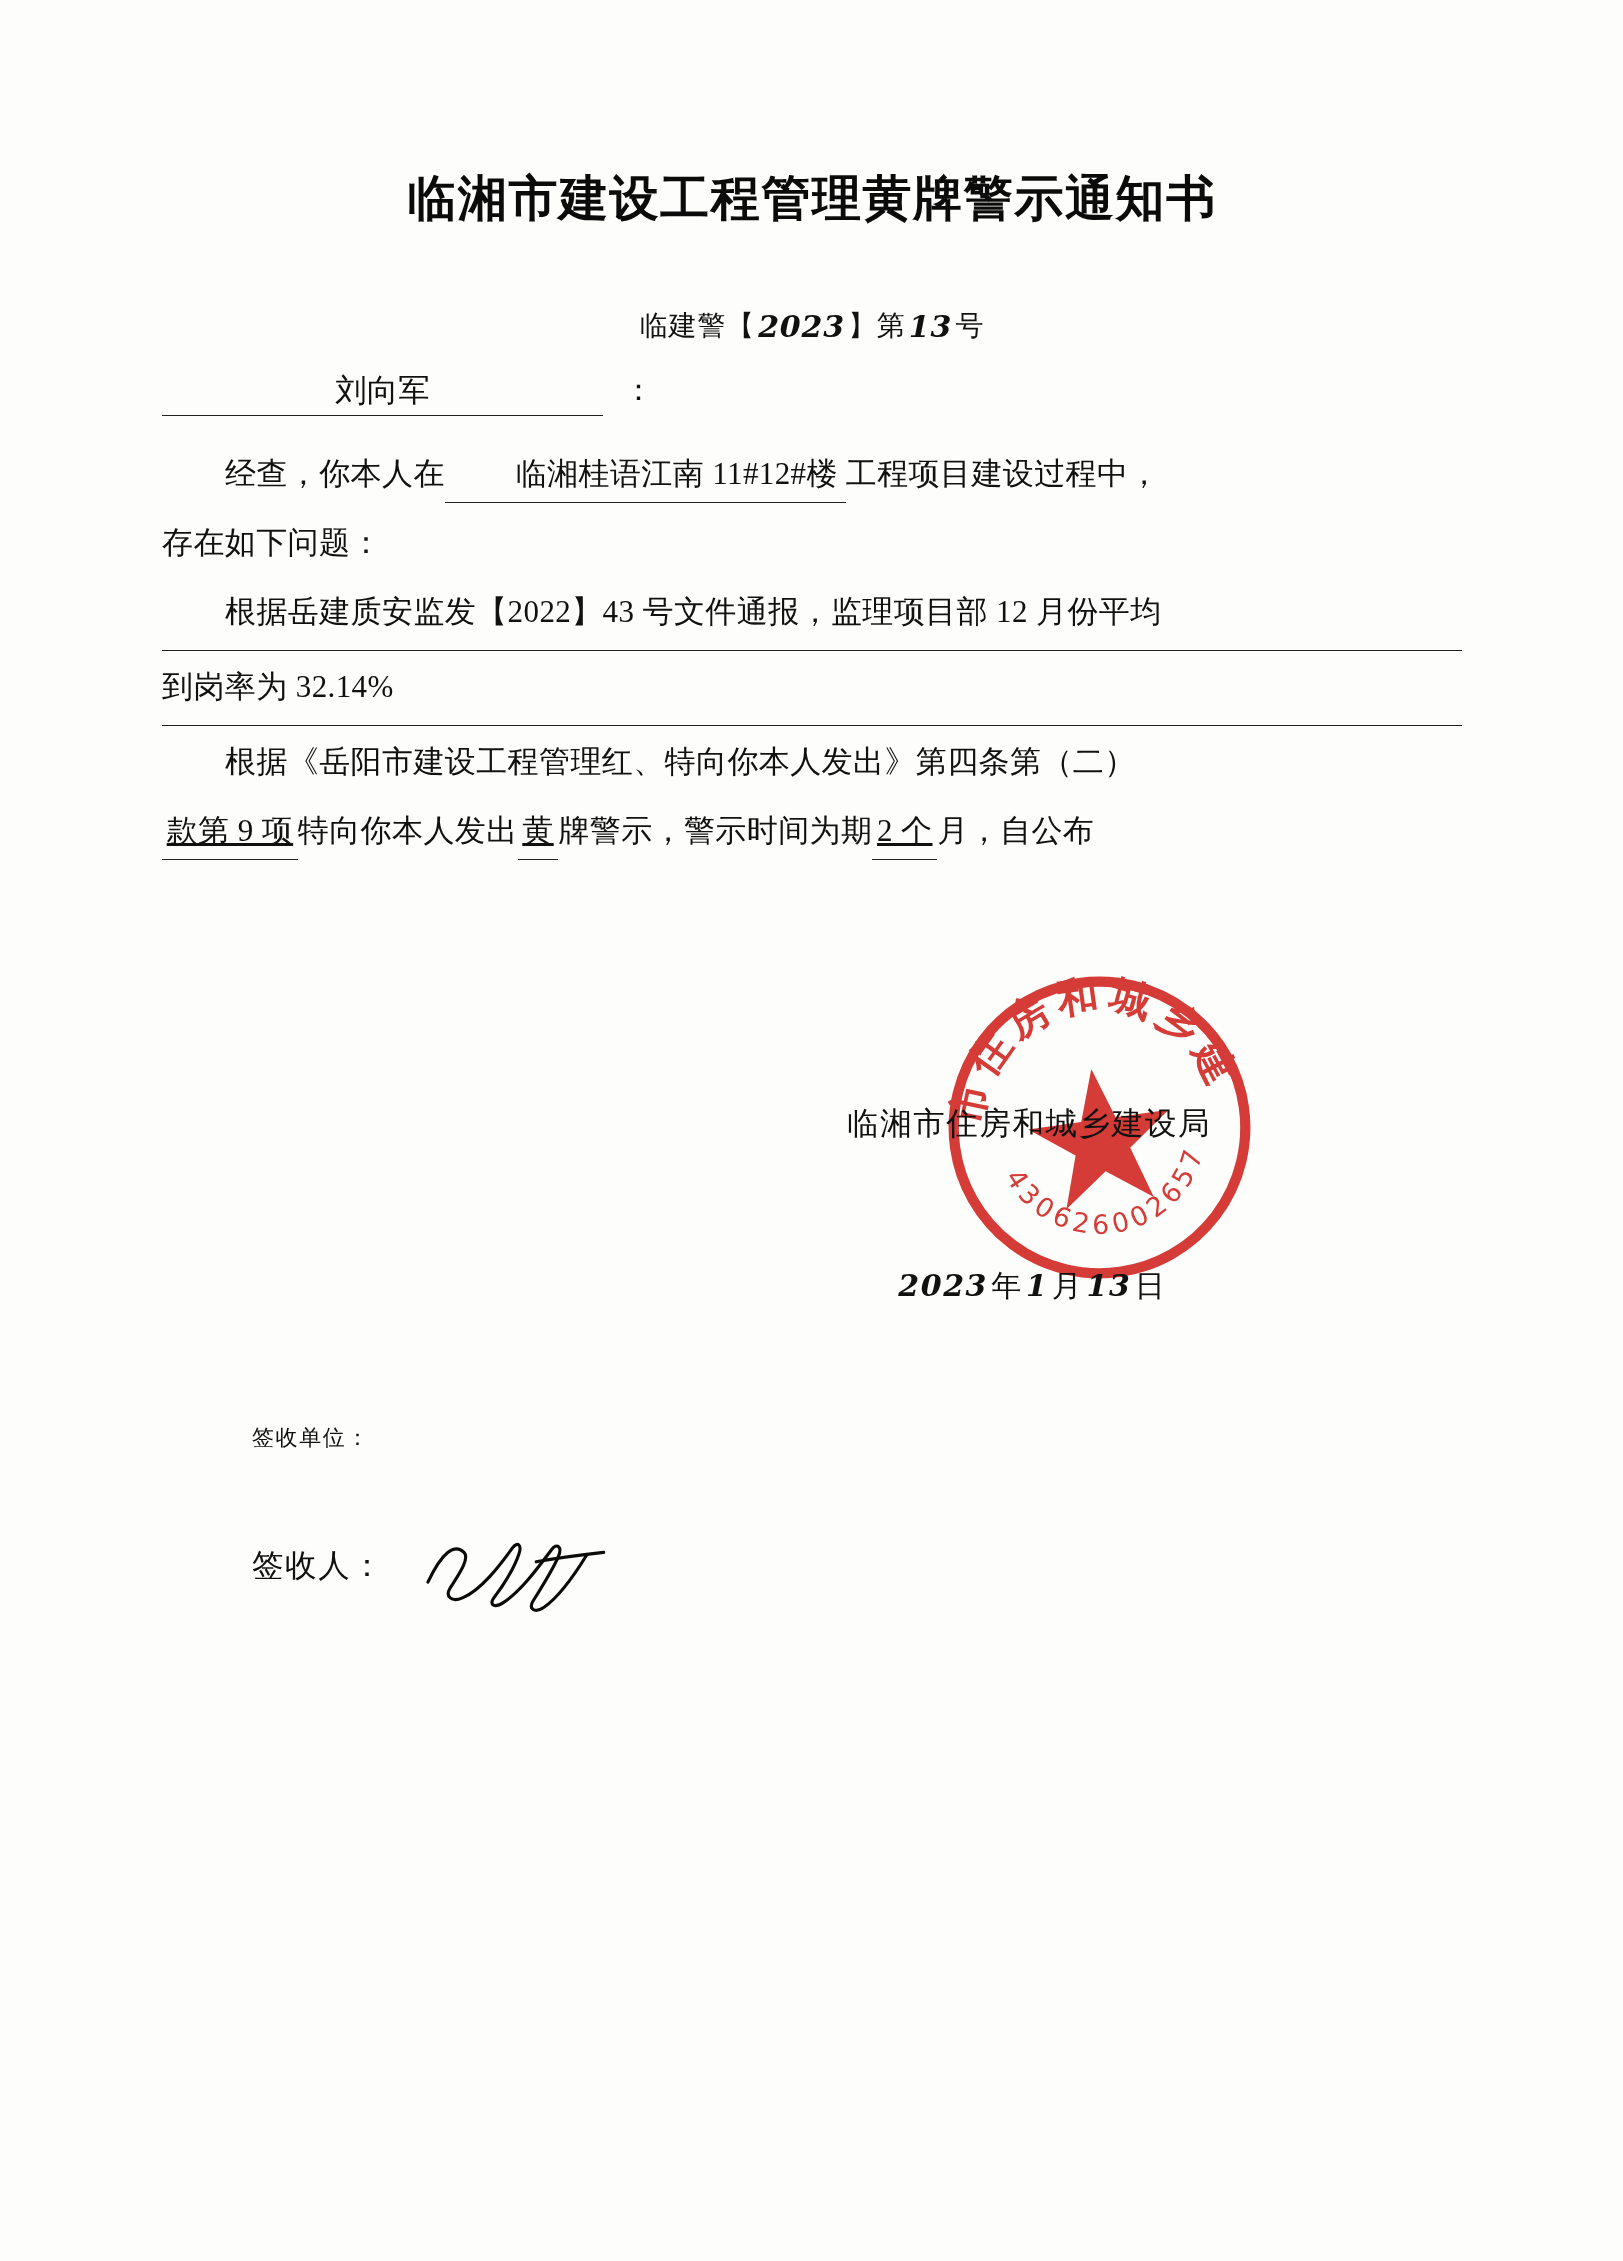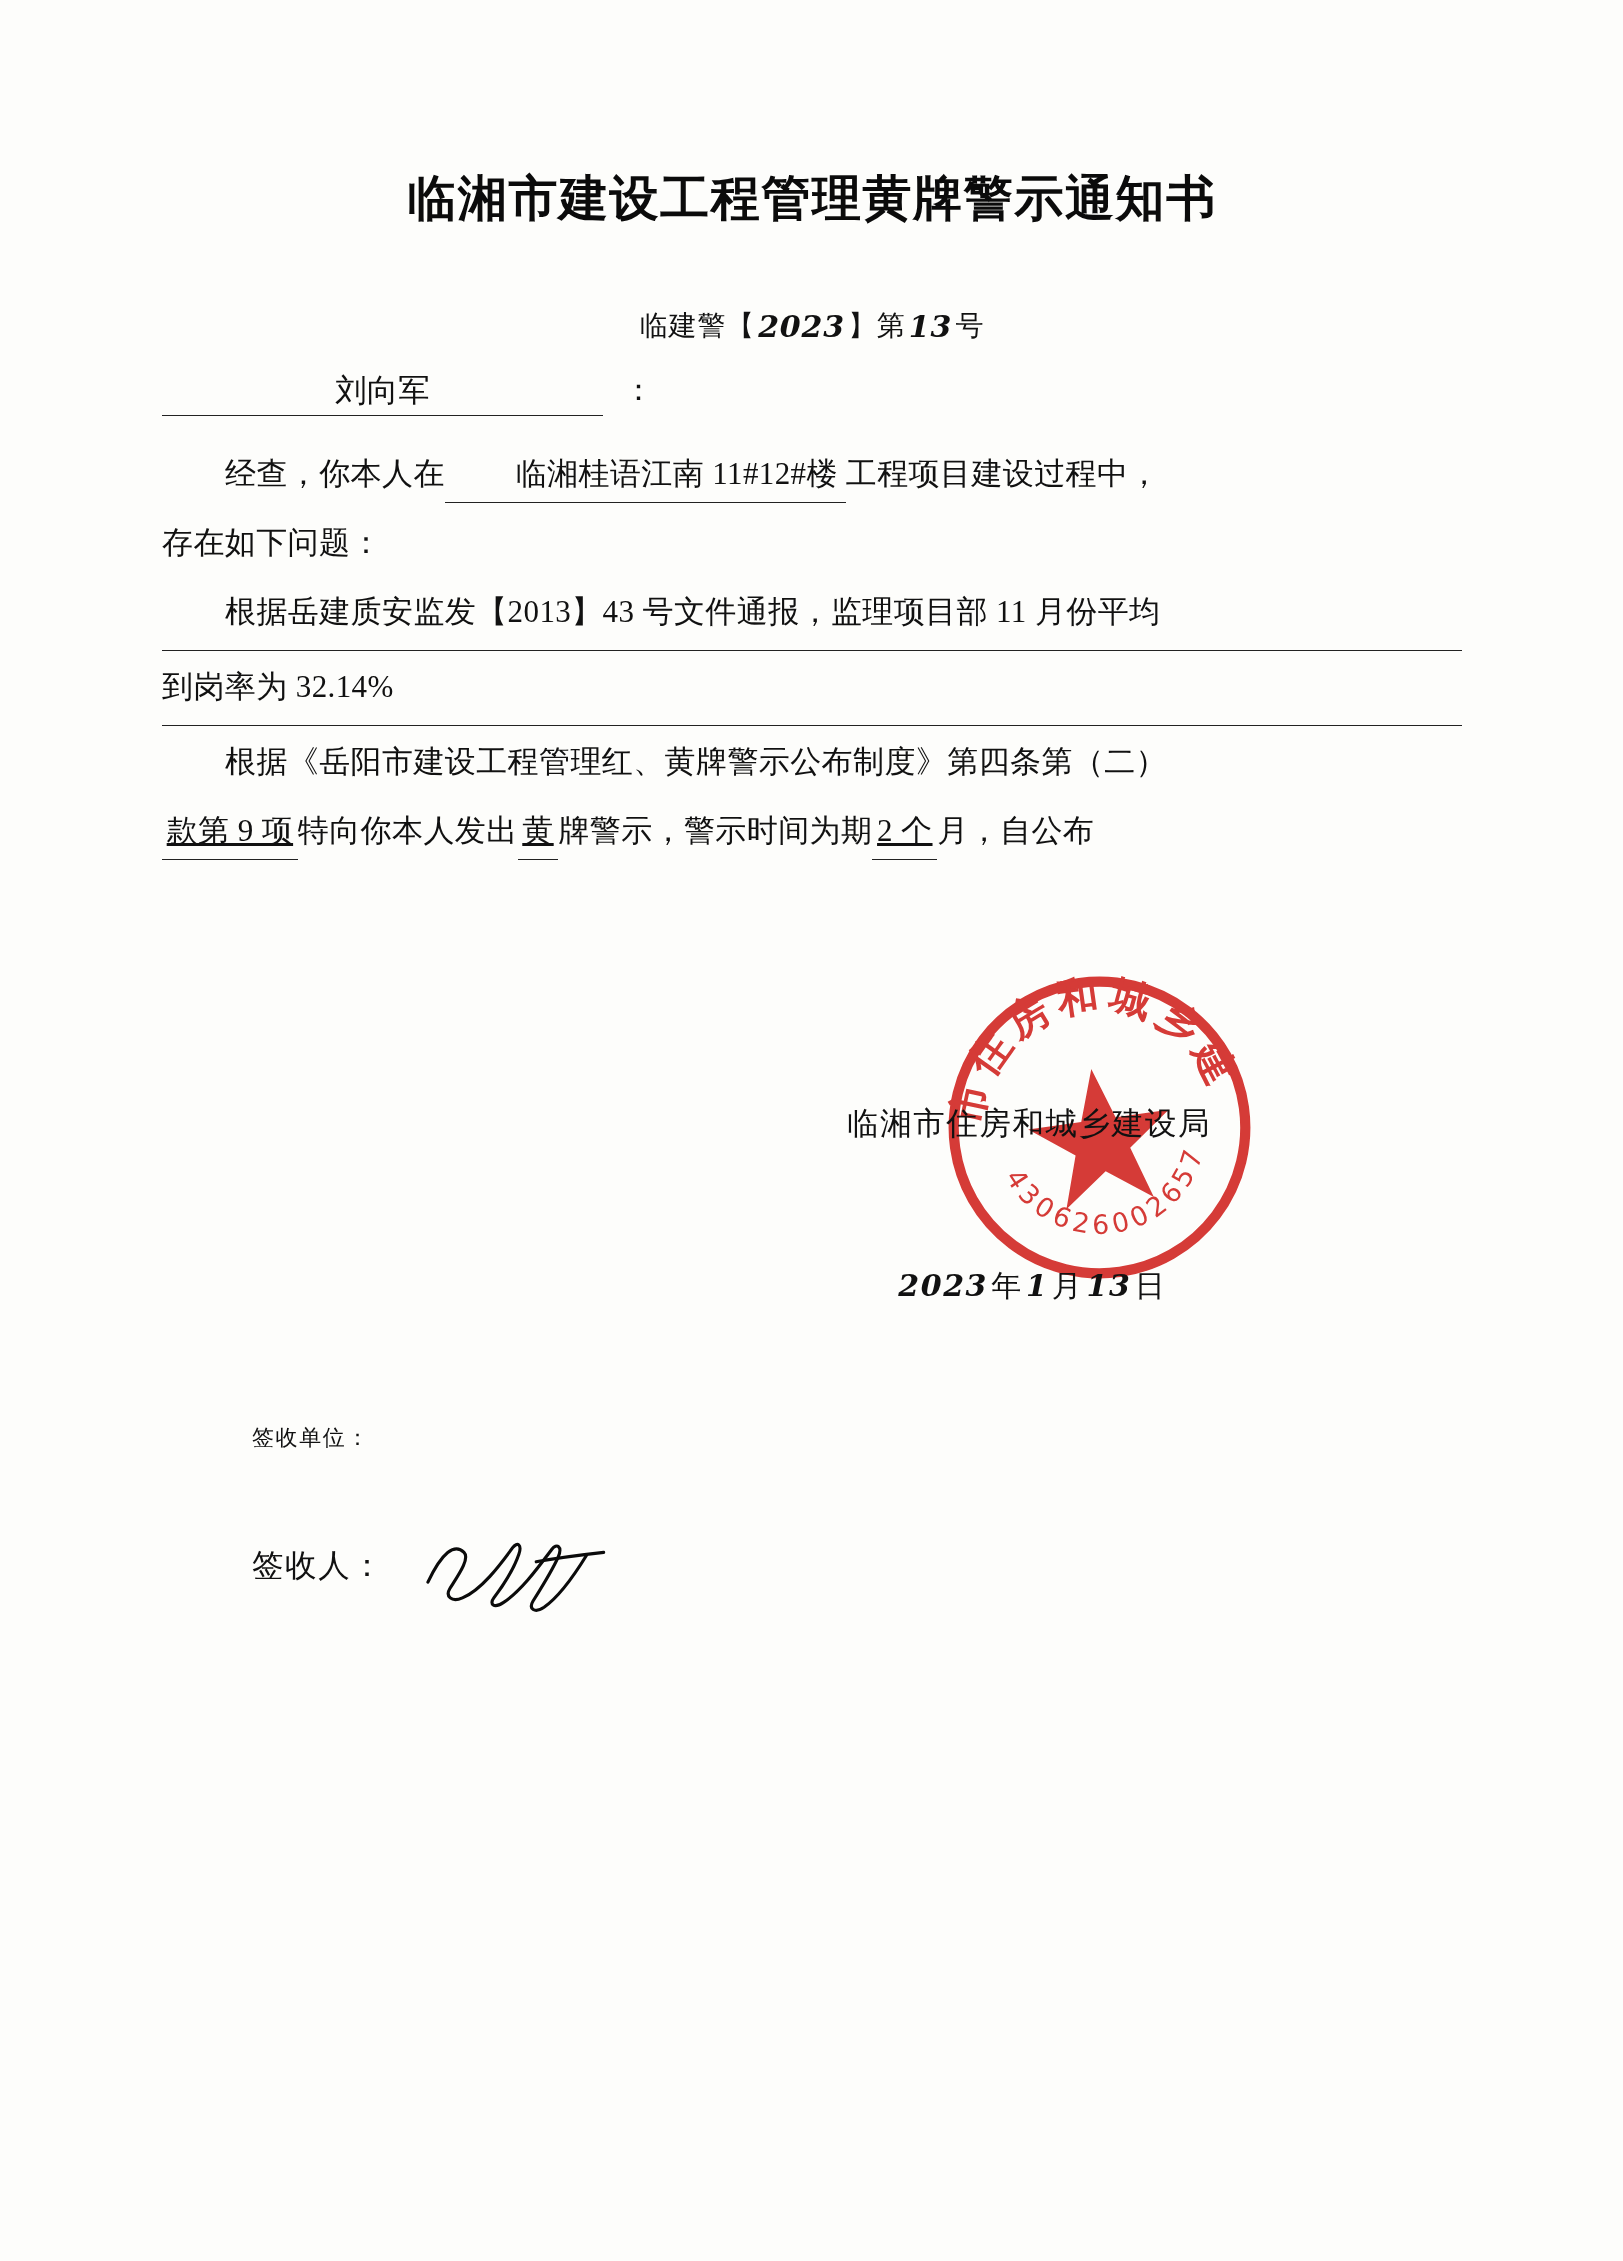--- a/index.html
+++ b/index.html
@@ -191,24 +191,24 @@
     <span class="recipient-colon">：</span>
   </div>
 
   <div class="body-text">
 
     <div class="p indent">
       <span>经查，你本人在</span><span class="ul">临湘桂语江南 11#12#楼</span><span>工程项目建设过程中，</span>
     </div>
     <div class="p">存在如下问题：</div>
 
-    <div class="p line-underline" style="text-indent:63px;">根据岳建质安监发【2013】43 号文件通报，监理项目部 11 月份平均</div>
+    <div class="p line-underline" style="text-indent:63px;">根据岳建质安监发【2022】43 号文件通报，监理项目部 12 月份平均</div>
     <div class="p line-underline">到岗率为 32.14%</div>
 
-    <div class="p indent">根据《岳阳市建设工程管理红、黄牌警示公布制度》第四条第（二）</div>
+    <div class="p indent">根据《岳阳市建设工程管理红、特向你本人发出》第四条第（二）</div>
     <div class="p">
       <span class="ul-wide">款第 9 项</span><span>特向你本人发出</span><span class="ul-wide">黄</span><span>牌警示，警示时间为期</span><span class="ul-wide">2 个</span><span>月，自公布</span>
     </div>
 
   </div>
 
   <svg class="seal" viewBox="0 0 420 420">
     <defs>
       <path id="sealTopArc" d="M 60,210 A 150,150 0 0 1 360,210"></path>
       <path id="sealBottomArc" d="M 75,210 A 135,135 0 0 0 345,210"></path>

